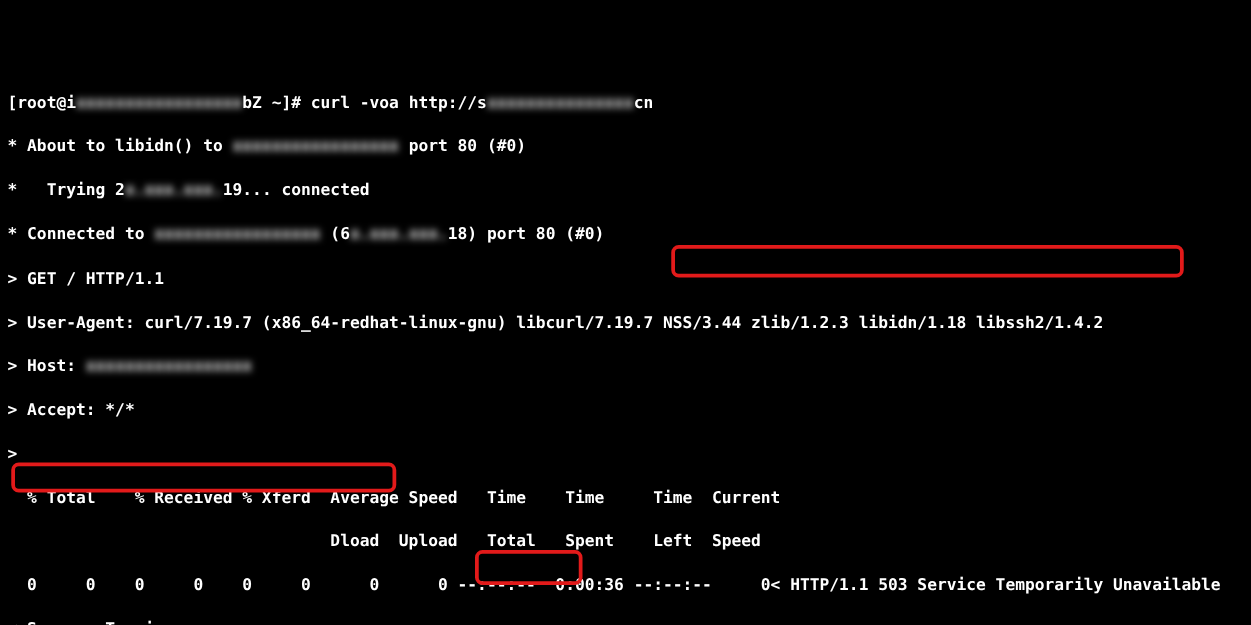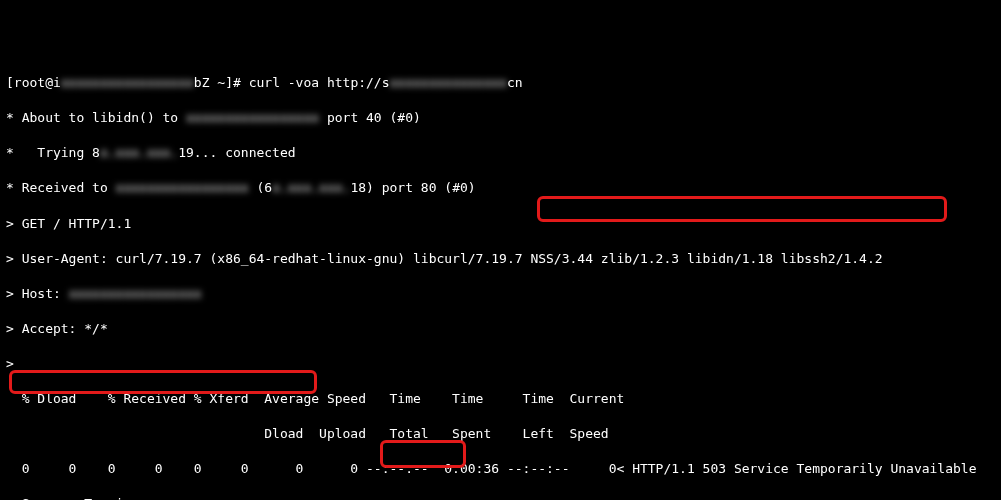--- a/index.html
+++ b/index.html
@@ -8,21 +8,21 @@
       color: #fff;
       font-family: "Menlo", "Monaco", "Consolas", monospace;
       font-size: 13px;
       line-height: 1.35;
       padding: 4px 6px;
       white-space: pre;
       width: 1001px;
       height: 500px;
       overflow: hidden;
     }
-    .line { white-space: pre; }
+    .line { white-space: pre; font-weight: bold; }
     .blur {
       filter: blur(3px);
       -webkit-filter: blur(3px);
       display: inline-block;
     }
     .hl {
       position: absolute;
       border: 3px solid #e21a1a;
       border-radius: 6px;
       pointer-events: none;
@@ -30,29 +30,29 @@
     .hl1 { left: 537px; top: 196px; width: 410px; height: 26px; }
     .hl2 { left: 9px;  top: 370px; width: 308px; height: 24px; }
     .hl3 { left: 380px; top: 440px; width: 86px;  height: 28px; }
   </style>
 </head>
 <body>
 
 
 
 <div class="line"><span>[root@i</span><span class="blur">xxxxxxxxxxxxxxxxx</span><span>bZ ~]# curl -voa http://s</span><span class="blur">xxxxxxxxxxxxxxx</span><span>cn</span></div>
-<div class="line"><span>* About to libidn() to </span><span class="blur">xxxxxxxxxxxxxxxxx</span><span> port 40 (#0)</span></div>
-<div class="line"><span>*   Trying 8</span><span class="blur">x.xxx.xxx.</span><span>19... connected</span></div>
-<div class="line"><span>* Received to </span><span class="blur">xxxxxxxxxxxxxxxxx</span><span> (6</span><span class="blur">x.xxx.xxx.</span><span>18) port 80 (#0)</span></div>
+<div class="line"><span>* About to libidn() to </span><span class="blur">xxxxxxxxxxxxxxxxx</span><span> port 80 (#0)</span></div>
+<div class="line"><span>*   Trying 2</span><span class="blur">x.xxx.xxx.</span><span>19... connected</span></div>
+<div class="line"><span>* Connected to </span><span class="blur">xxxxxxxxxxxxxxxxx</span><span> (6</span><span class="blur">x.xxx.xxx.</span><span>18) port 80 (#0)</span></div>
 <div class="line">&gt; GET / HTTP/1.1</div>
 <div class="line">&gt; User-Agent: curl/7.19.7 (x86_64-redhat-linux-gnu) libcurl/7.19.7 NSS/3.44 zlib/1.2.3 libidn/1.18 libssh2/1.4.2</div>
 <div class="line"><span>&gt; Host: </span><span class="blur">xxxxxxxxxxxxxxxxx</span></div>
 <div class="line">&gt; Accept: */*</div>
 <div class="line">&gt;</div>
-<div class="line">  % Dload    % Received % Xferd  Average Speed   Time    Time     Time  Current</div>
+<div class="line">  % Total    % Received % Xferd  Average Speed   Time    Time     Time  Current</div>
 <div class="line">                                 Dload  Upload   Total   Spent    Left  Speed</div>
 <div class="line">  0     0    0     0    0     0      0      0 --:--:--  0:00:36 --:--:--     0&lt; HTTP/1.1 503 Service Temporarily Unavailable</div>
 <div class="line">&lt; Server: Tengine</div>
 
 
 
 
 
 
 

